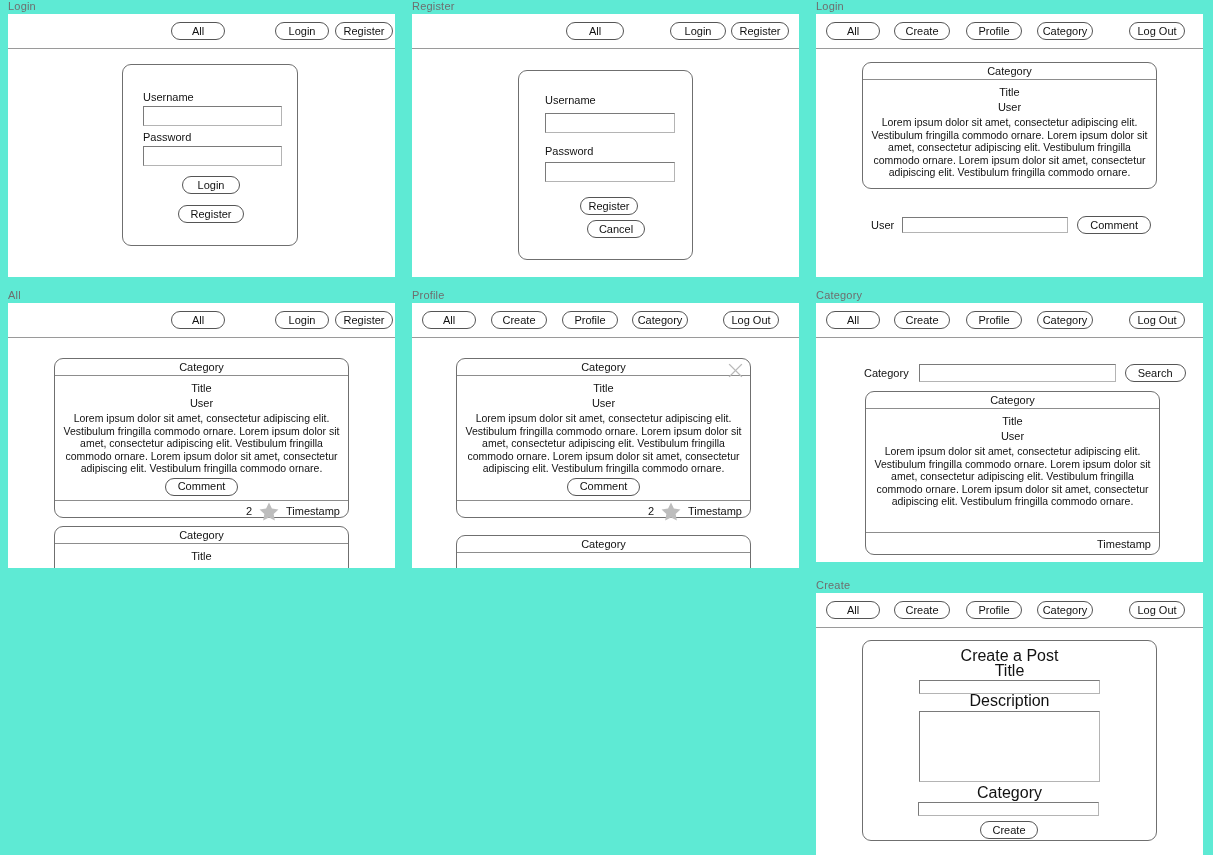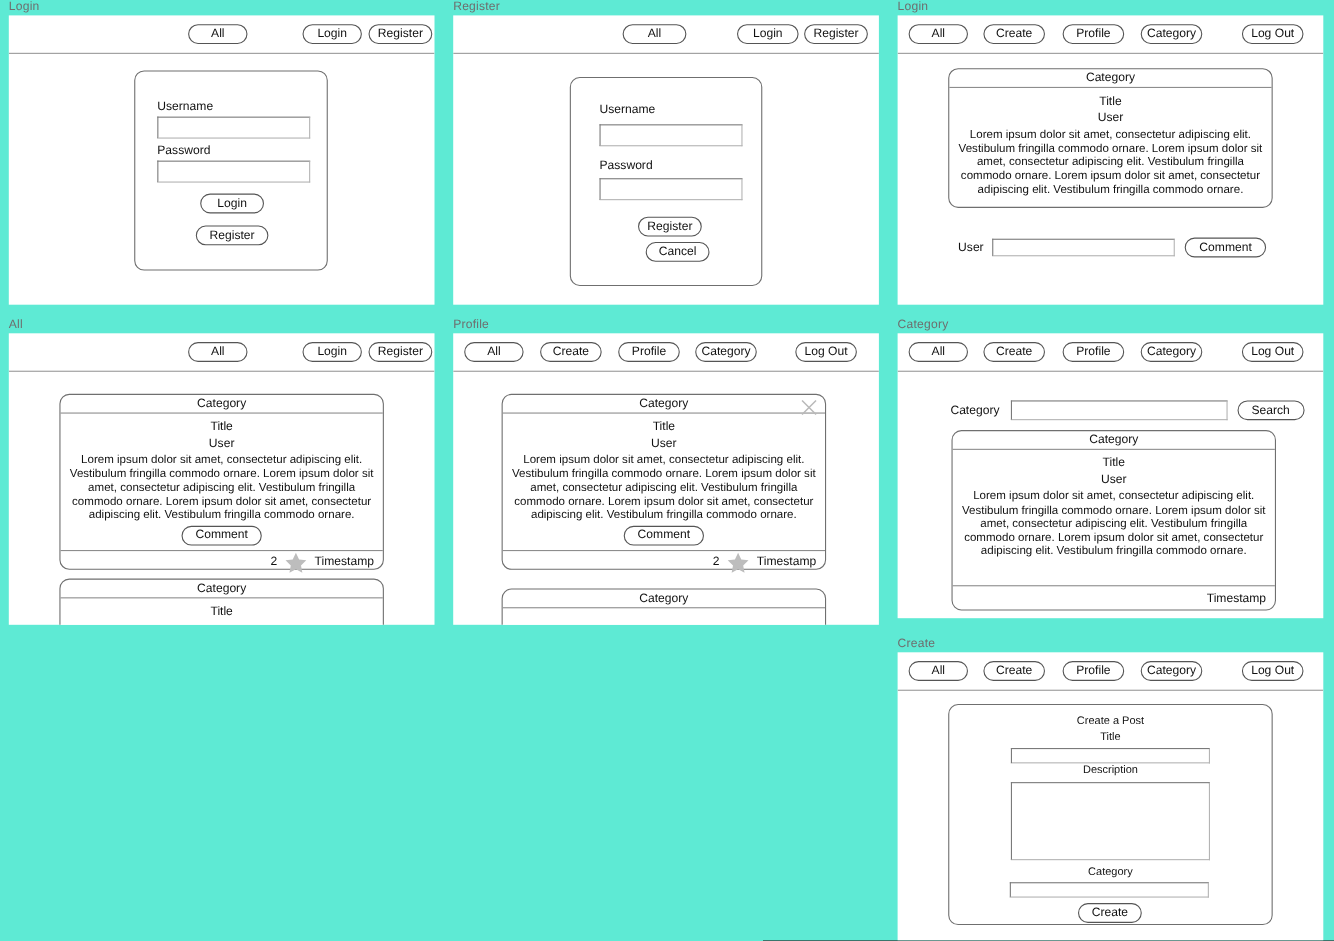--- a/index.html
+++ b/index.html
@@ -179,21 +179,21 @@
     display: flex;
     align-items: center;
     justify-content: center;
     font-size: 11px;
     color: #111111;
   }
 
   .centered-text {
     position: absolute;
     text-align: center;
-    font-size: 10px;
+    font-size: 16px;
     color: #111111;
     line-height: 14px;
   }
 
   .textarea-box {
     position: absolute;
     background: #ffffff;
     border: 1px solid #7a7a7a;
     border-bottom-color: #b4b4b4;
     border-right-color: #b4b4b4;

